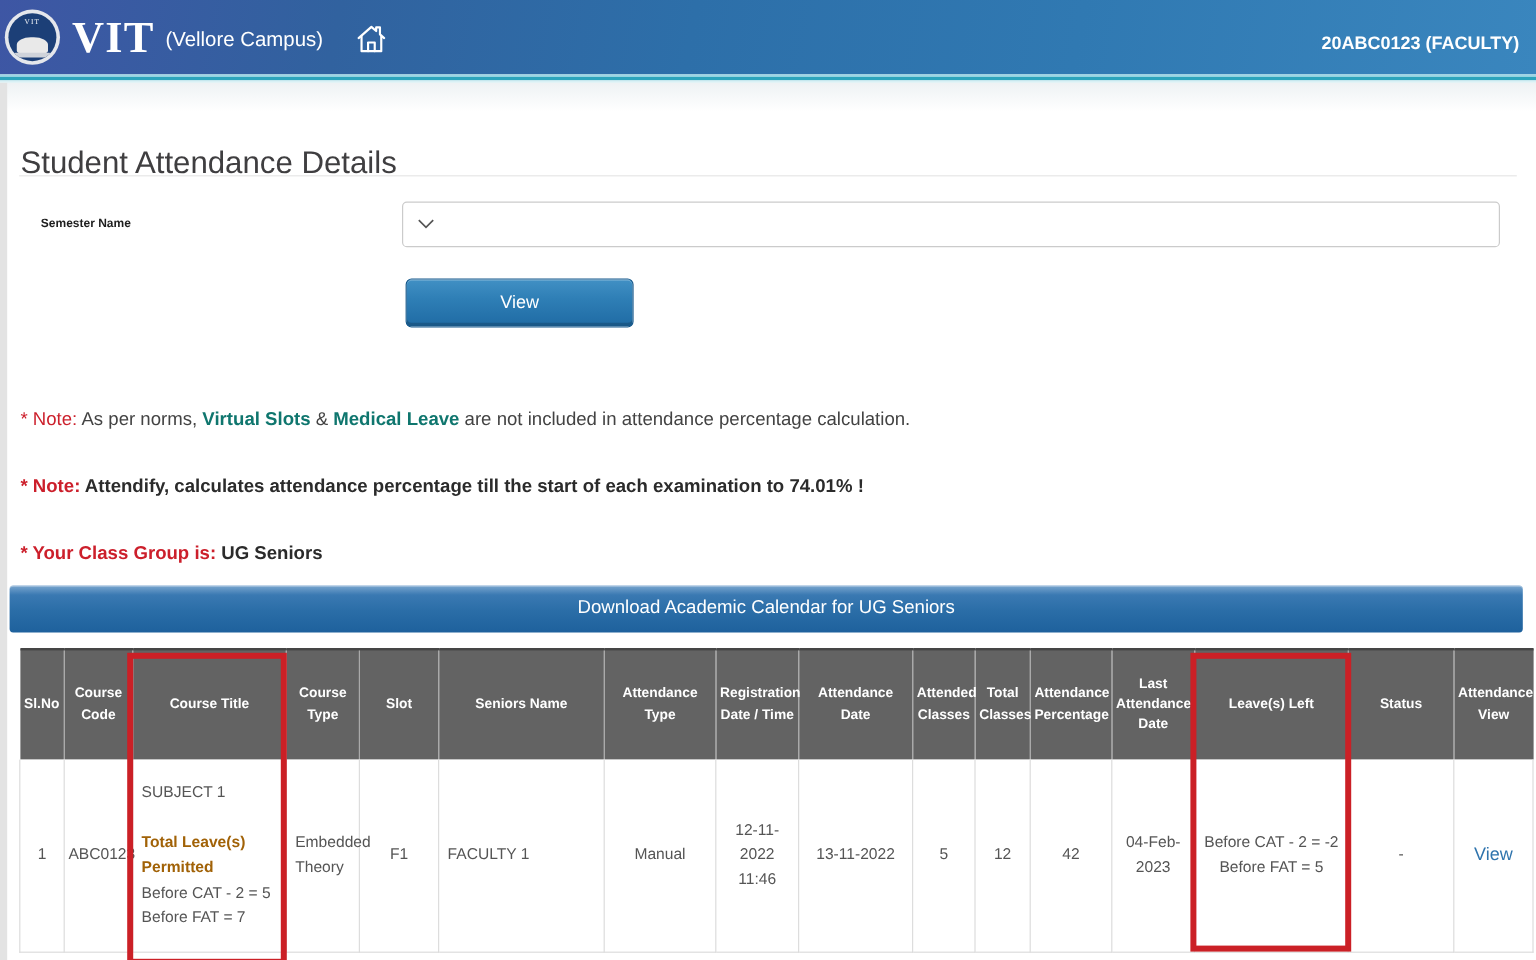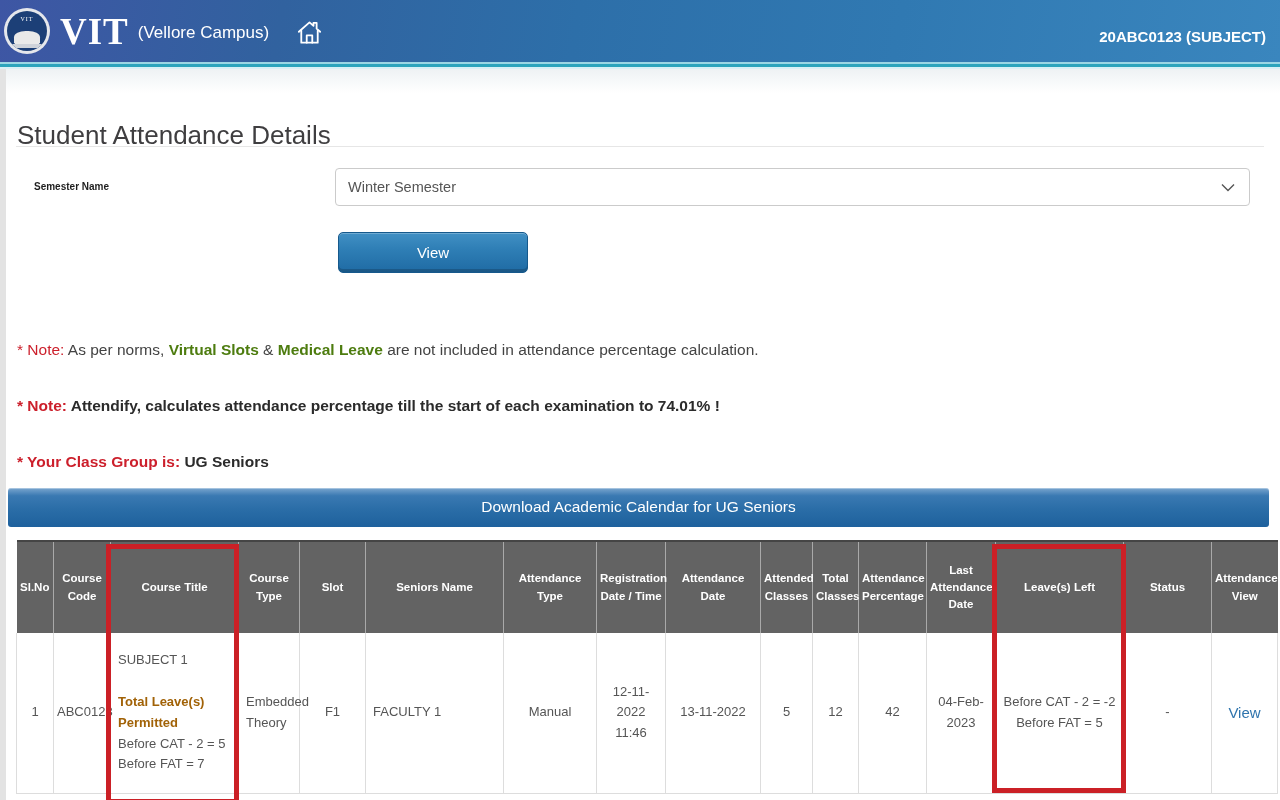--- a/index.html
+++ b/index.html
@@ -53,21 +53,21 @@
     box-shadow:inset 0 1px 0 rgba(255,255,255,.25), inset 0 -3px 0 rgba(0,0,0,.18);
     color:#fff; font-size:15px; text-align:center; line-height:38px;
     font-family:"Liberation Sans","DejaVu Sans",sans-serif;
   }
 
   .note { position:absolute; left:17px; font-size:15.5px; color:#434343; }
   .note-1 { top:341px; }
   .note-2 { top:397px; font-weight:bold; color:#2b2b2b; }
   .note-3 { top:453px; font-weight:bold; color:#2b2b2b; }
   .red-txt { color:#cc1f2b; }
-  .b { font-weight:bold; color:#4d7c0f;margin-top:47px; }
+  .b { font-weight:bold; color:#0f766e;margin-top:47px; }
 
   .dl-banner {
     position:absolute; left:8px; top:488px; width:1261px; height:39px; border-radius:3px;
     background:linear-gradient(180deg,#7aa6cf 0%, #3a79b2 20%, #2a6da7 55%, #1e619d 100%);
     box-shadow:inset 0 1px 0 rgba(255,255,255,.35);
     color:#fff; font-size:15.5px; text-align:center; line-height:38px; cursor:pointer;
   }
 
   
   .att-table {
@@ -112,34 +112,33 @@
   <div class="brand-vit">VIT</div>
   <div class="brand-campus">(Vellore Campus)</div>
   <div class="home-btn">
     <svg width="29" height="29" viewBox="0 0 24 24" fill="none" stroke="#ffffff" stroke-width="1.5" stroke-linejoin="round" stroke-linecap="round">
       <path d="M3.2 11.4 L12 3.6 L15.3 6.5 V4.0 H17.9 V8.8 L20.8 11.4"></path>
       <path d="M5.2 10.3 V20.4 H18.8 V10.3"></path>
       <path d="M9.7 20.4 V14.4 H14.3 V20.4"></path>
     </svg>
   </div>
   <div class="topbar-spacer"></div>
-  <div class="user-id">20ABC0123 (SUBJECT)</div>
+  <div class="user-id">20ABC0123 (FACULTY)</div>
 </header>
 <div class="hairline-a"></div>
 <div class="hairline-b"></div>
 <div class="hairline-c"></div>
 <div class="content-fade"></div>
 <div class="left-strip"></div>
 
 <h1 class="page-title">Student Attendance Details</h1>
 <div class="title-rule"></div>
 
 <label class="sem-label">Semester Name</label>
 <div class="sem-select">
-  <span class="sem-select-value">Winter Semester</span>
   <span>
     <svg width="14" height="9" viewBox="0 0 14 9" fill="none" stroke="#555555" stroke-width="1.4">
         <path d="M1 1.5 L7 7.5 L13 1.5"></path>
       </svg>
   </span>
 </div>
 
 <button class="view-btn">View</button>
 
 <div class="note note-1">

